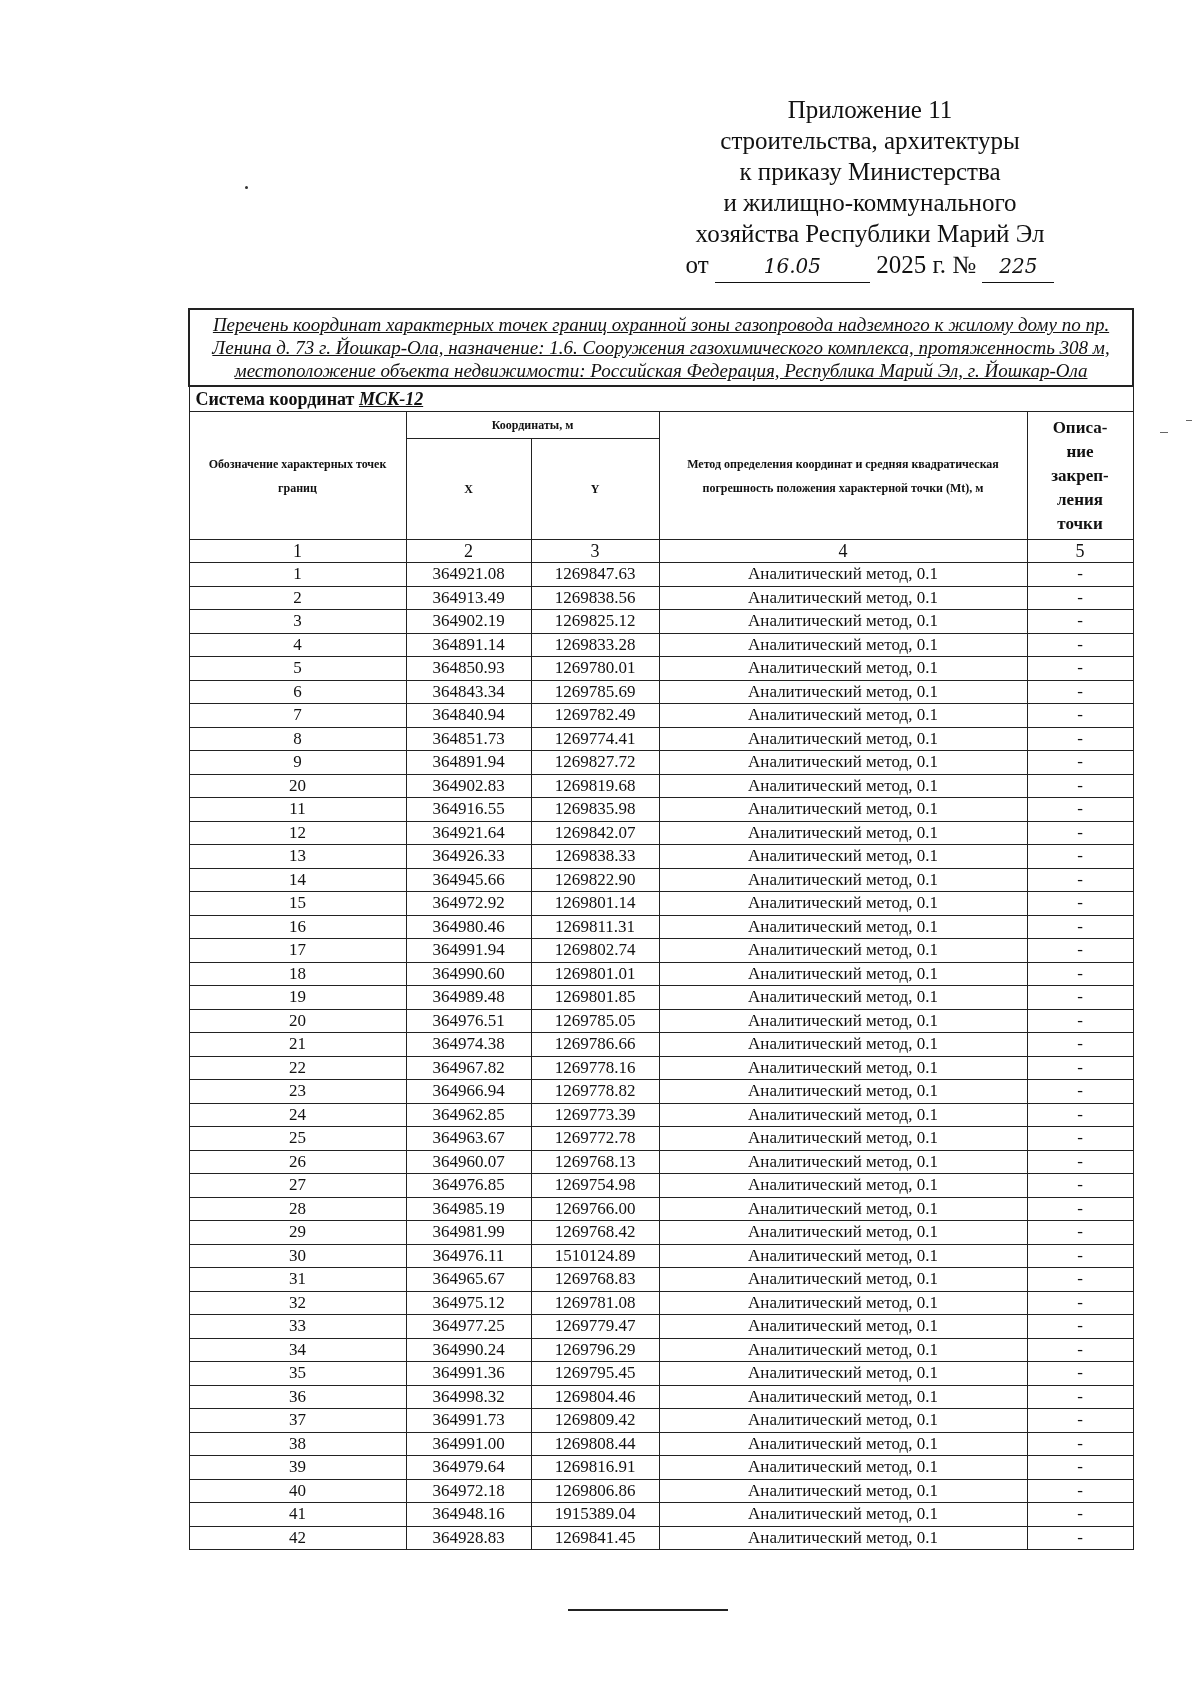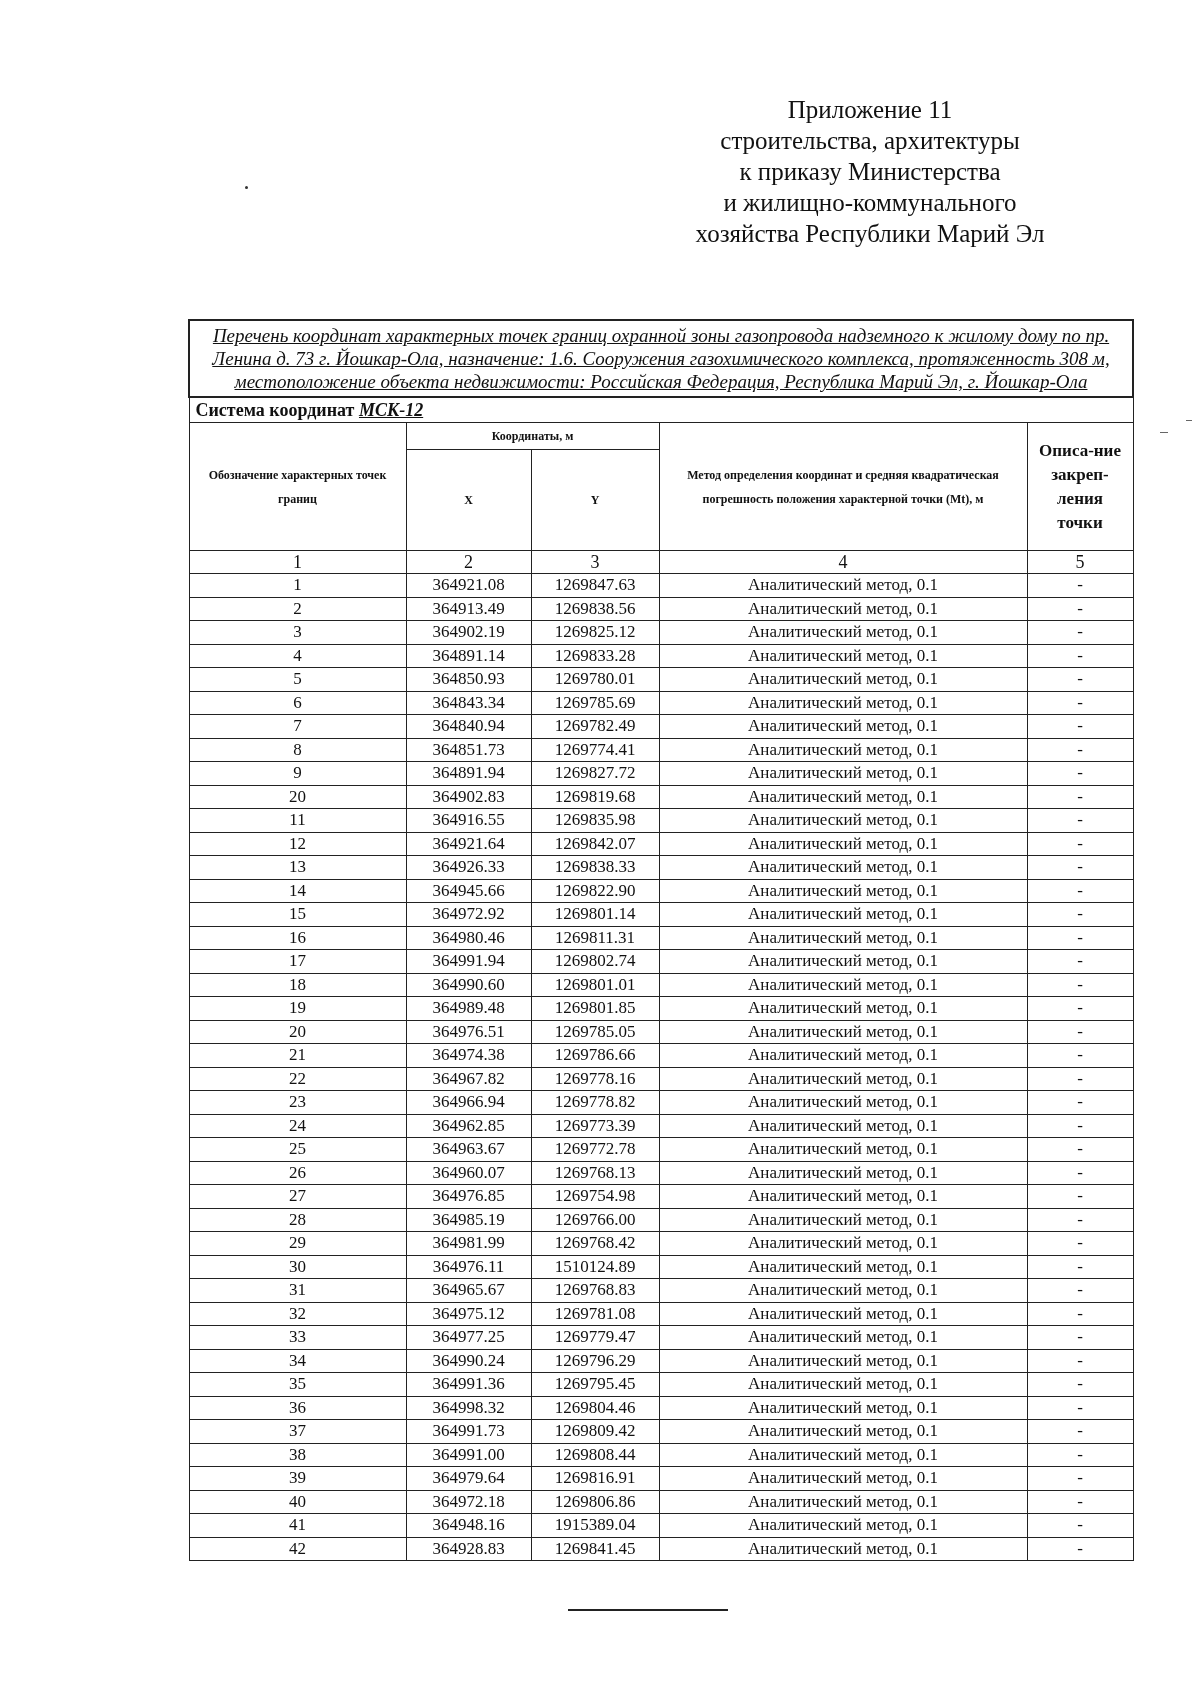--- a/index.html
+++ b/index.html
@@ -4,21 +4,21 @@
 <style>
   html, body { margin:0; padding:0; background:#ffffff; }
   body { width:1200px; height:1685px; position:relative; font-family:"Liberation Serif", serif; color:#111; overflow:hidden; }
   .header { position:absolute; left:640px; top:82px; width:460px; text-align:center; font-size:25px; line-height:31px;margin-top:12px; }
   .header .line { display:block; white-space:nowrap; }
   .header .sig { font-style:italic; font-family:"DejaVu Serif", serif; font-size:20px; display:inline-block; border-bottom:1.5px solid #111; text-align:center; }
   .header .date { width:155px; }
   .header .num { width:72px; }
   .dot { position:absolute; left:245px; top:186px; width:3px; height:3px; background:#333; border-radius:50%; }
   .tablewrap { position:absolute; left:188px; top:308px; width:944px; }
-  table { border-collapse:collapse; width:100%; table-layout:fixed;margin-top:11px; }
+  table { border-collapse:collapse; width:100%; table-layout:fixed; }
   td, th { border:1px solid #222; padding:0; text-align:center; vertical-align:middle; }
   .title-cell { font-style:italic; text-decoration:underline; font-size:19px; line-height:23px; padding:3px 6px; border:2px solid #222; }
   .sys-cell { text-align:left; font-weight:bold; font-size:18px; padding:1px 6px; height:22px; }
   .sys-cell .sysv { font-style:italic; text-decoration:underline; }
   .hdr { font-weight:bold; font-size:12px; line-height:24px; }
   .hdr-sm { font-weight:bold; font-size:17px; line-height:24px; }
   .colnum td { font-size:18px; height:22px; }
   .row td { font-size:17px; height:22.5px; line-height:20px; }
   .footer-line { position:absolute; left:568px; top:1609px; width:160px; height:1.5px; background:#222; }
   .speck { position:absolute; background:#666; }
@@ -29,20 +29,26 @@
 <div class="dot"></div>
 <div class="speck" style="left:1160px;top:432px;width:8px;height:1px;"></div>
 <div class="speck" style="left:1186px;top:420px;width:6px;height:1px;"></div>
 
 <div class="header">
   <span class="line">Приложение 11</span>
   <span class="line">строительства, архитектуры</span>
   <span class="line">к приказу Министерства</span>
   <span class="line">и жилищно-коммунального</span>
   <span class="line">хозяйства Республики Марий Эл</span>
+  <span class="line">
+    <span>от</span>
+    <span class="sig date">16.05</span>
+    <span>2025 г. №</span>
+    <span class="sig num">225</span>
+  </span>
 </div>
 
 <div class="tablewrap">
   <table>
     <colgroup>
       <col style="width:217px">
       <col style="width:125px">
       <col style="width:128px">
       <col style="width:368px">
       <col style="width:106px">
@@ -54,21 +60,21 @@
       <tr>
         <td colspan="5" class="sys-cell">
           <span>Система координат</span>
           <span class="sysv">МСК-12</span>
         </td>
       </tr>
       <tr>
         <td rowspan="2" class="hdr" style="padding:0 4px;">Обозначение характерных точек границ</td>
         <td colspan="2" class="hdr" style="height:26px;">Координаты, м</td>
         <td rowspan="2" class="hdr" style="padding:0 20px;">Метод определения координат и средняя квадратическая погрешность положения характерной точки (Mt), м</td>
-        <td rowspan="2" class="hdr-sm" style="padding:0 6px;">Описа-ние закреп-ления точки</td>
+        <td rowspan="2" class="hdr-sm" style="padding:0 18px;">Описа-ние закреп-ления точки</td>
       </tr>
       <tr>
         <td class="hdr" style="height:100px;">X</td>
         <td class="hdr">Y</td>
       </tr>
       <tr class="colnum">
         <td>1</td>
         <td>2</td>
         <td>3</td>
         <td>4</td>

